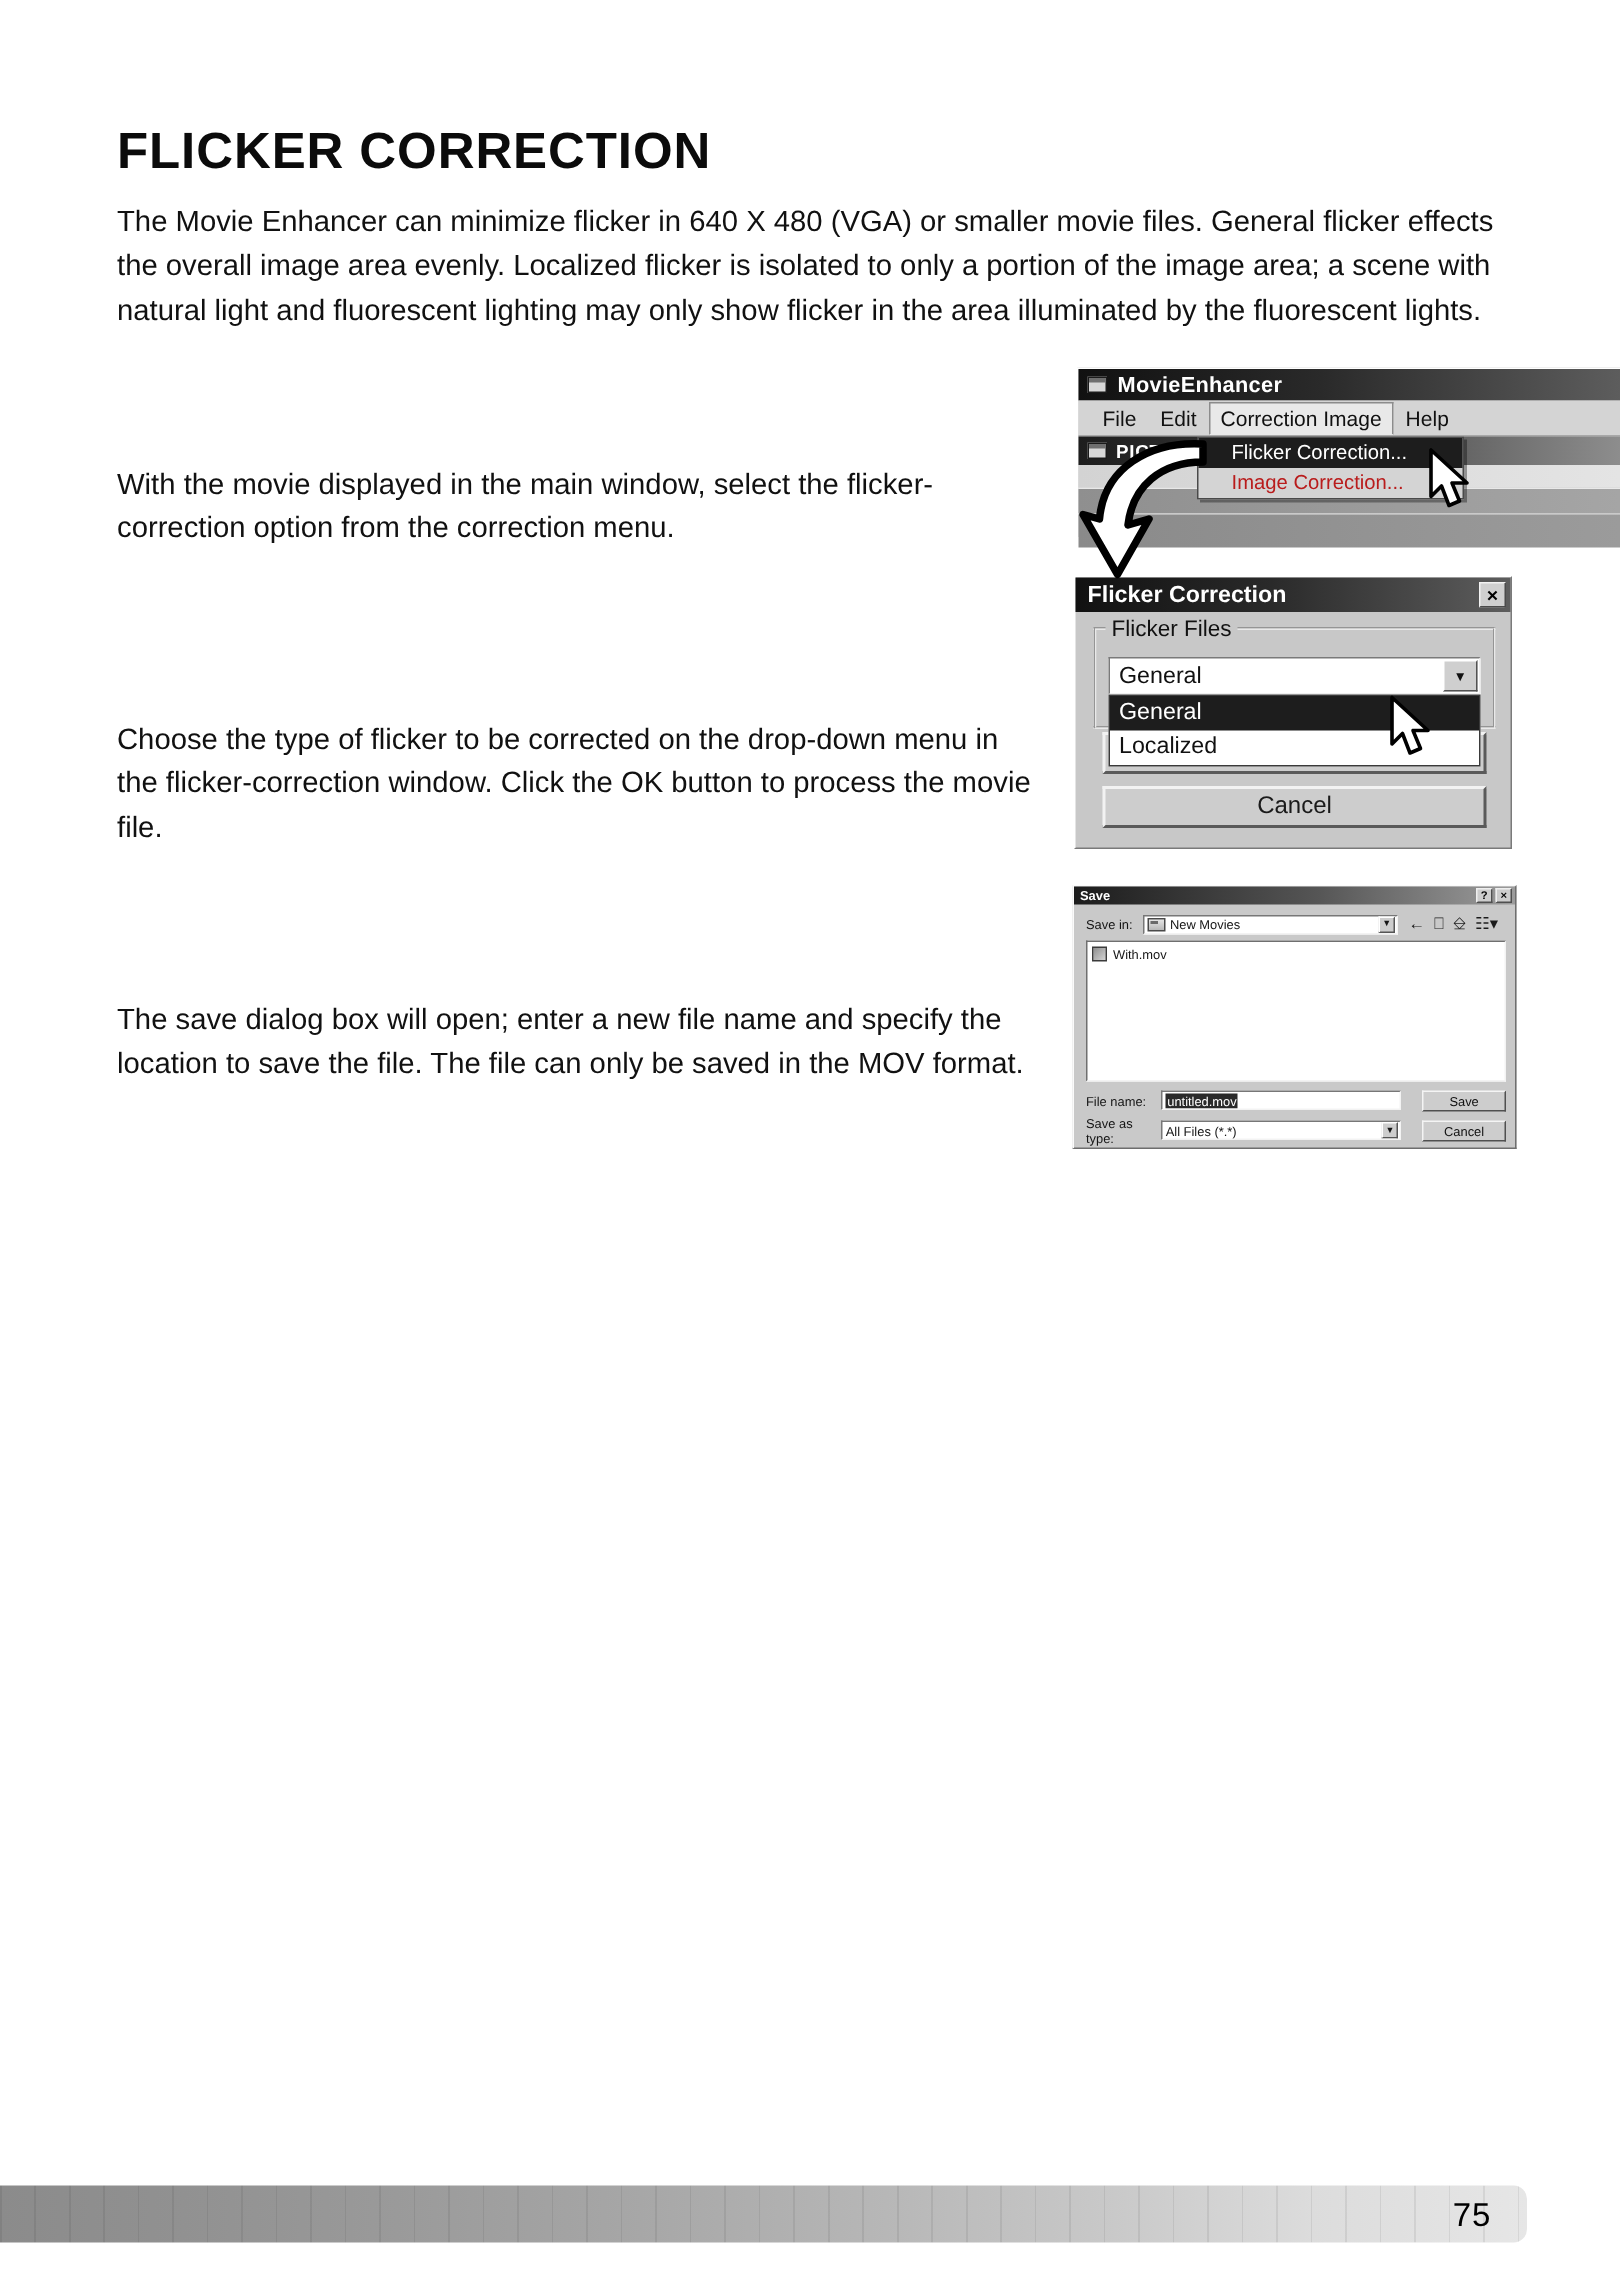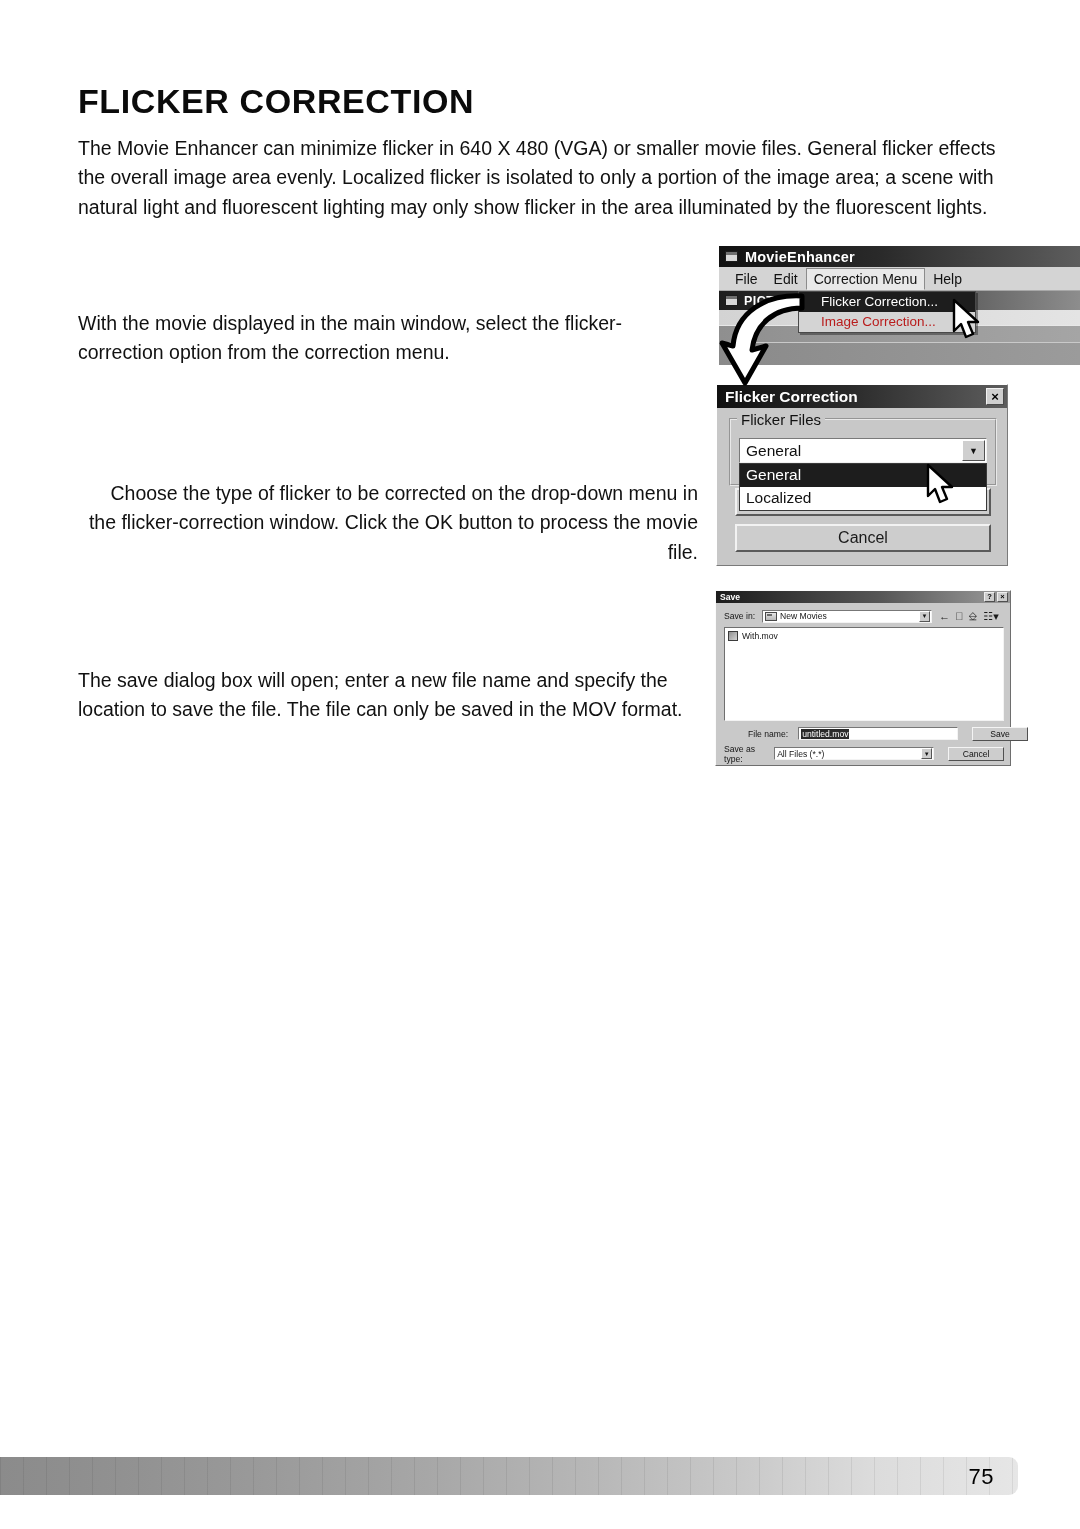--- a/index.html
+++ b/index.html
@@ -31,21 +31,21 @@
   .body-par {
     position: absolute;
     left: 78px;
     font-size: 19.5px;
     line-height: 29.5px;
     color: #111;
     text-align: left;
   }
   #intro-paragraph { top: 114px; width: 930px; }
   #step1-paragraph { top: 289px; width: 620px; }
-  #step2-paragraph { top: 459px; width: 620px; text-align: right; }
+  #step2-paragraph { top: 459px; width: 620px; }
   #step3-paragraph { top: 646px; width: 620px; }
 
   
   #footer-bar {
     position: absolute;
     left: 0;
     top: 1457px;
     width: 1018px;
     height: 38px;
     border-top-right-radius: 9px;
@@ -442,21 +442,21 @@
     flex: 0 0 auto;
   }
 
   #sd-filename-row, #sd-filetype-row {
     position: absolute;
     left: 8px;
     width: 280px;
     height: 13px;
     display: flex; align-items: center;
   }
-  #sd-filename-row { top: 136px; margin-left: 24px; }
+  #sd-filename-row { top: 136px; }
   #sd-filetype-row { top: 156px; }
   .sd-field-label { width: 54px; }
   .sd-input {
     width: 172px; height: 13px;
     background: #ffffff;
     border: 1px solid #777;
     border-right-color: #f3f3f3;
     border-bottom-color: #f3f3f3;
     box-sizing: border-box;
     display: flex; align-items: center;
@@ -504,21 +504,21 @@
 <div class="shot" id="movie-enhancer-window">
 
   <div class="win-titlebar-dark" id="me-titlebar">
     <span class="mini-win-icon"></span>
     <span id="me-title-text">MovieEnhancer</span>
   </div>
 
   <div id="me-menubar">
     <span class="me-menu-item">File</span>
     <span class="me-menu-item">Edit</span>
-    <span class="me-menu-item active">Correction Menu</span>
+    <span class="me-menu-item active">Correction Image</span>
     <span class="me-menu-item">Help</span>
   </div>
 
   <div id="me-doc-bar">
     <span class="mini-win-icon"></span>
     <span id="me-doc-label">PICTO</span>
   </div>
 
   <div id="me-body-strip1"></div>
   <div id="me-body-strip2"></div>

